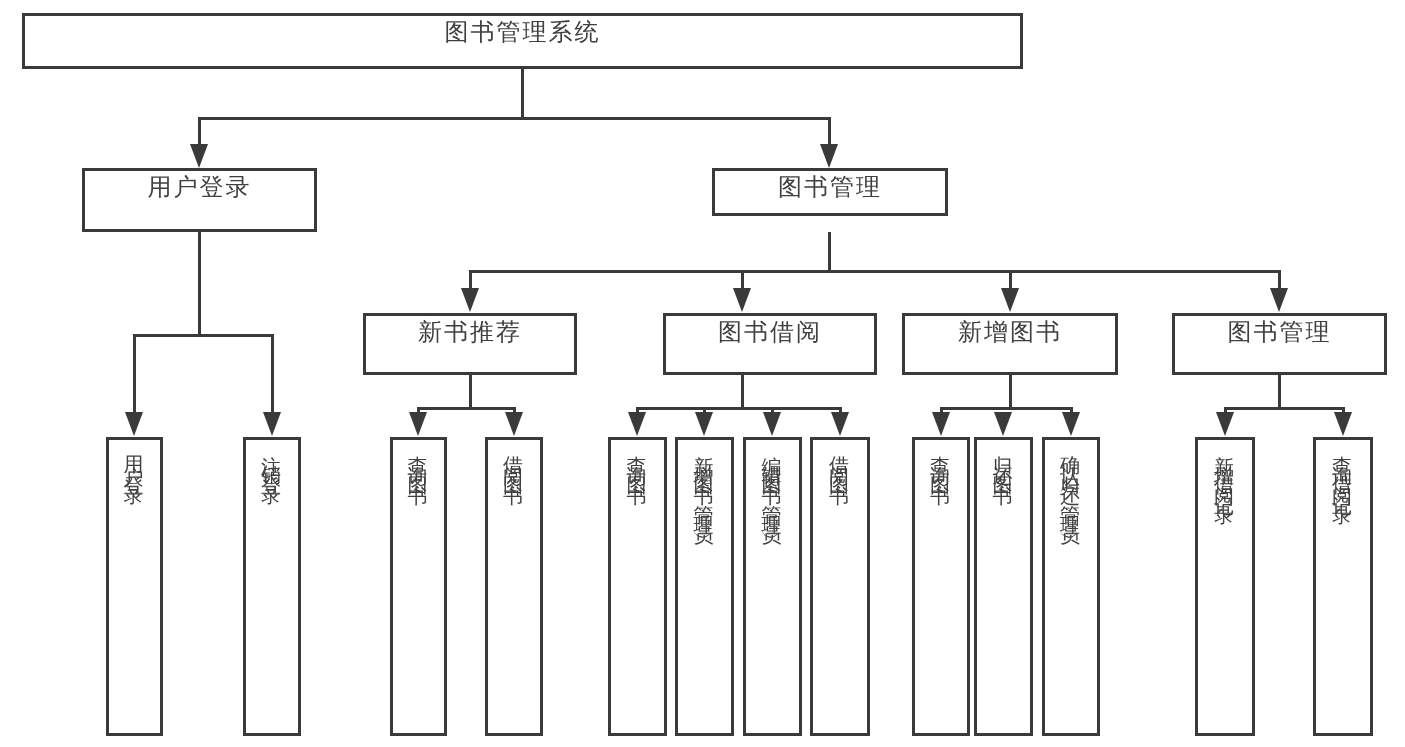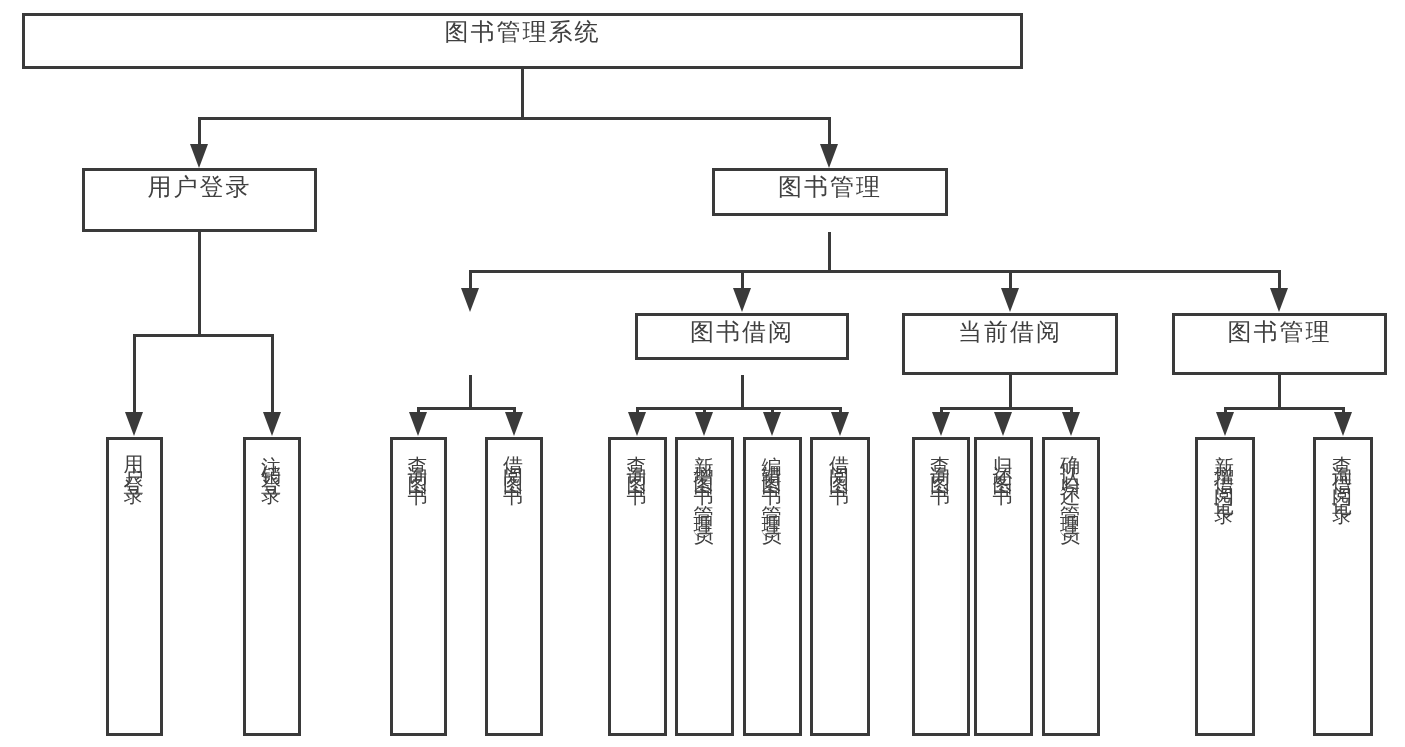--- a/index.html
+++ b/index.html
@@ -42,25 +42,28 @@
     <span>图书管理系统</span>
   </div>
 
   <div class="box h" style="left:82px;top:168px;width:235px;height:64px">
     <span>用户登录</span>
   </div>
   <div class="box h" style="left:712px;top:168px;width:236px;height:48px">
     <span>图书管理</span>
   </div>
 
-  <div class="box h" style="left:635px;top:313px;width:214px;height:47px">
+  <div class="box h" style="left:363px;top:313px;width:214px;height:62px">
+    <span>新书推荐</span>
+  </div>
+  <div class="box h" style="left:663px;top:313px;width:214px;height:62px">
     <span>图书借阅</span>
   </div>
   <div class="box h" style="left:902px;top:313px;width:216px;height:62px">
-    <span>当前借阅</span>
+    <span>新增图书</span>
   </div>
   <div class="box h" style="left:1172px;top:313px;width:215px;height:62px">
     <span>图书管理</span>
   </div>
 
   <div class="box v" style="left:106px;top:437px;width:57px;height:299px">
     <span>用户登录</span>
   </div>
   <div class="box v" style="left:243px;top:437px;width:58px;height:299px">
     <span>注销登录</span>

